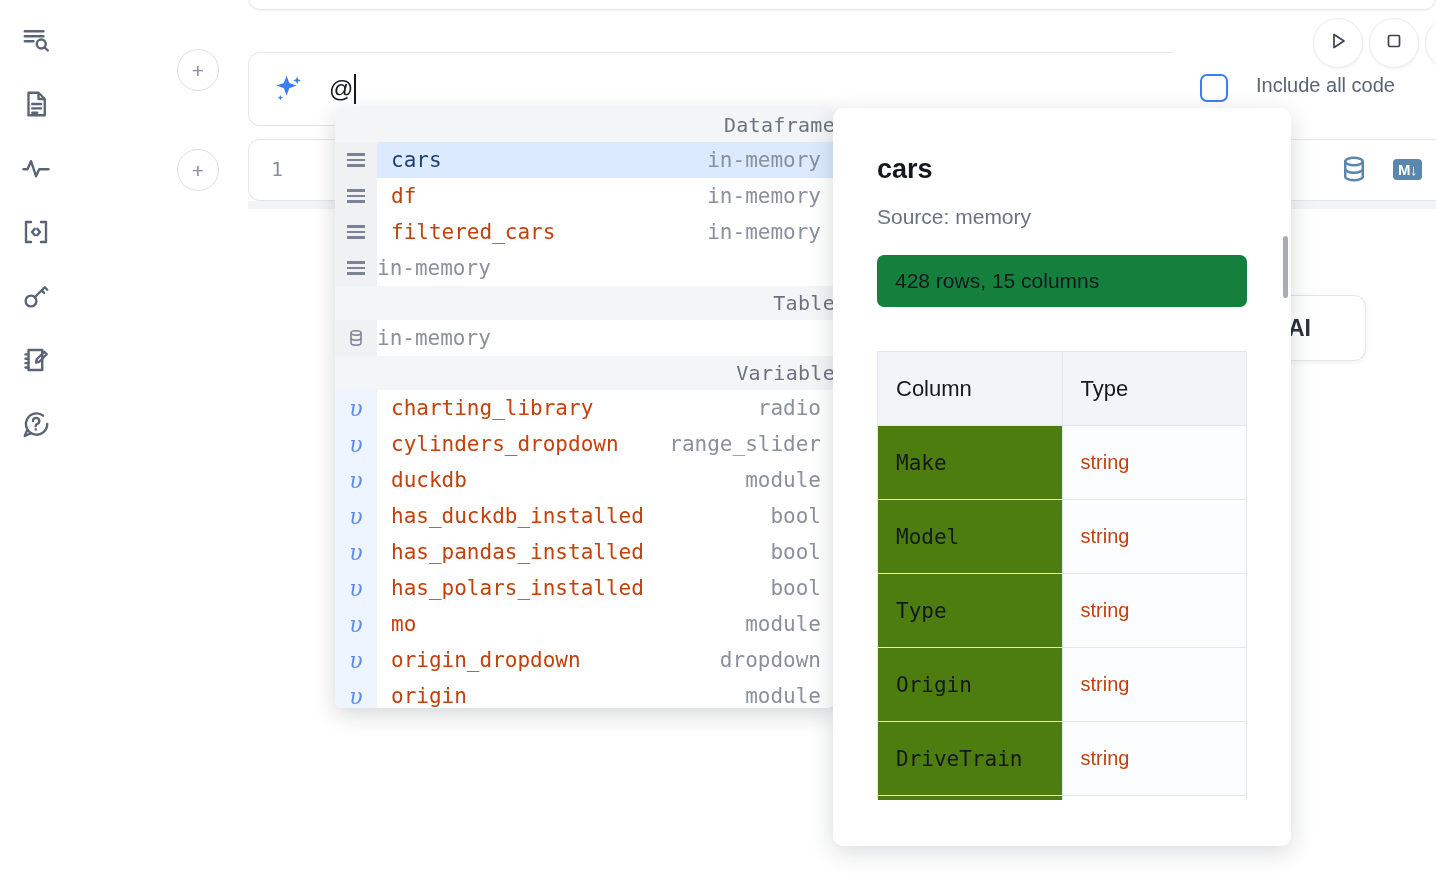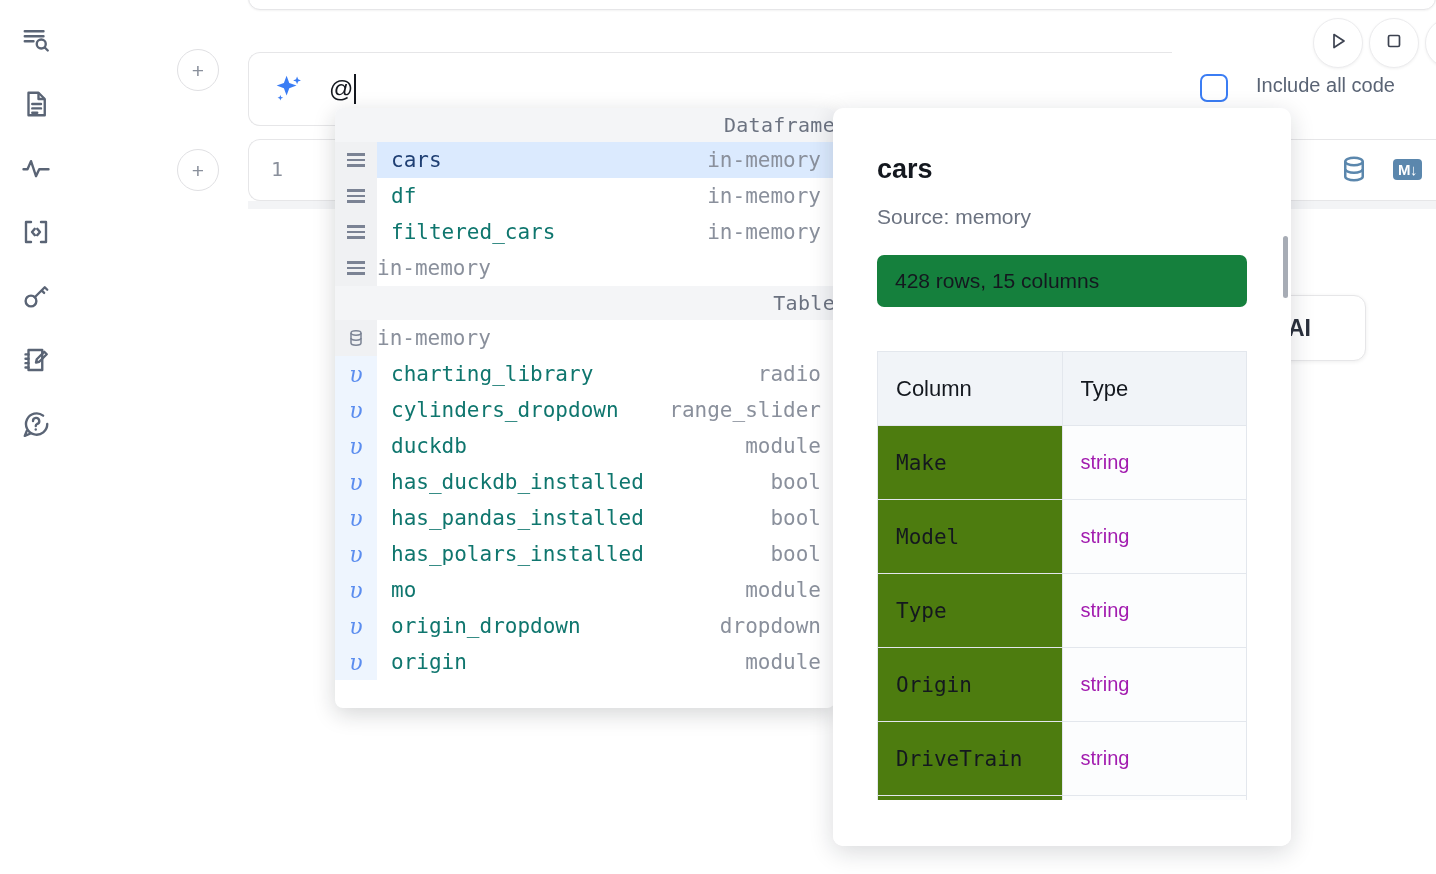--- a/index.html
+++ b/index.html
@@ -131,21 +131,21 @@
     cursor: pointer; background: #fff;
   }
   .ac-row.sel { background: #dbeafe; }
   .ac-row.sel .ac-name { color: #1f3f73; }
   .ac-gut {
     width: 42px; height: 36px; flex: none; display: flex;
     align-items: center; justify-content: center; background: #f0f1f3;
   }
   .ac-row.var .ac-gut { background: #eef5fe; }
   .ac-row.sel .ac-gut { background: #f0f1f3; }
-  .ac-name { flex: 1; color: #0f766e; padding-left: 14px; white-space: nowrap; }
+  .ac-name { flex: 1; color: #c2410c; padding-left: 14px; white-space: nowrap; }
   .ac-type {
     color: #8a909c; padding-right: 14px; white-space: nowrap;
     text-align: right; overflow: hidden;
   }
   .var-glyph {
     color: #5b8def; font-style: italic;
     font-family: "DejaVu Serif", serif; font-size: 22px;
   }
   .df-icon { display: flex; flex-direction: column; gap: 3px; }
   .df-icon i { display: block; width: 18px; height: 2.5px; background: #7b8394; }
@@ -173,21 +173,21 @@
     text-align: left; font-weight: normal;
   }
   .pv-table th {
     background: #f1f4f8; font-size: 22px; color: #14181f;
     font-family: "Liberation Sans", sans-serif;
   }
   .pv-table td.col {
     font-family: "DejaVu Sans Mono", monospace; font-size: 21px;
     color: #14181f; background: #4d7c0f;
   }
-  .pv-table td.typ { font-size: 20px; color: #a21caf; background: #fcfdfe; }
+  .pv-table td.typ { font-size: 20px; color: #c2410c; background: #fcfdfe; }
   .pv-scroll {
     position: absolute; right: 3px; top: 128px; width: 5px; height: 62px;
     background: #8a909c; border-radius: 3px; opacity: .75; cursor: pointer;
   }
   .pv-bottomfade {
     position: absolute; left: 0; bottom: 0; width: 100%; height: 46px;
     background: #fff;
   }
 </style>
 </head>
@@ -378,20 +378,21 @@
         <div class="ac-row">
           <span class="ac-gut">
             <svg width="20" height="20" viewBox="0 0 24 24" fill="none" stroke="#7b8394" stroke-width="1.8">
               <ellipse cx="12" cy="6" rx="6" ry="2.6"></ellipse>
               <path d="M6 6v12c0 1.5 2.7 2.6 6 2.6s6-1.1 6-2.6V6"></path>
               <path d="M6 12c0 1.5 2.7 2.6 6 2.6s6-1.1 6-2.6"></path>
             </svg>
           </span>
           <span class="ac-type">in-memory</span>
         </div>
+        <div class="ac-section">Variable</div>
         <div class="ac-row var">
           <span class="ac-gut">
             <span class="var-glyph">υ</span>
           </span>
           <span class="ac-name">charting_library</span>
           <span class="ac-type">radio</span>
         </div>
         <div class="ac-row var">
           <span class="ac-gut">
             <span class="var-glyph">υ</span>

